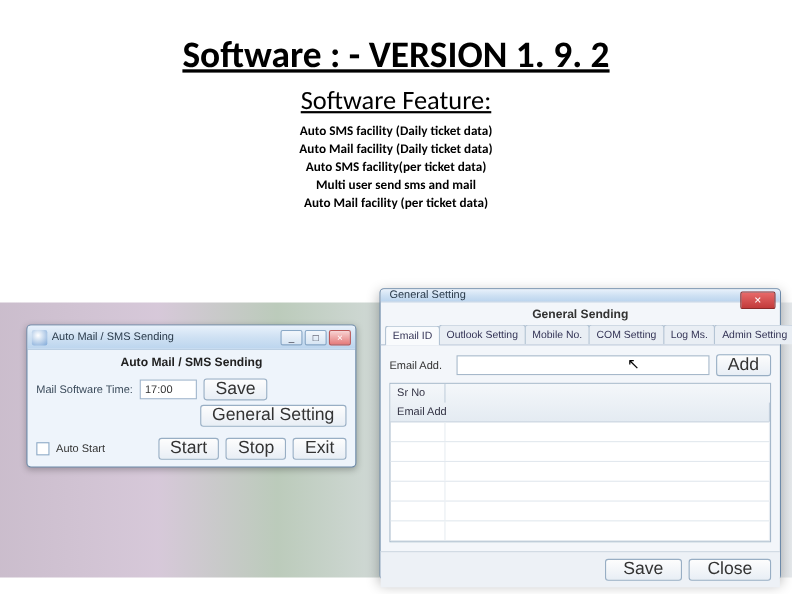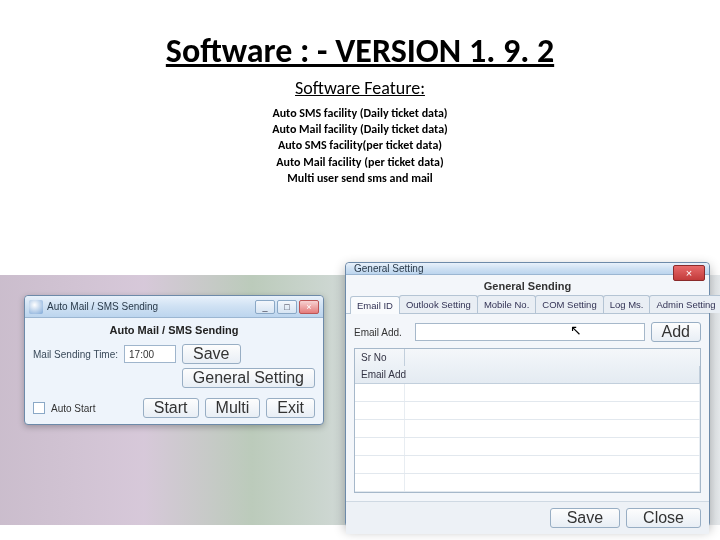--- a/index.html
+++ b/index.html
@@ -16,21 +16,21 @@
     text-align: center;
     font-family: Calibri, sans-serif;
     font-size: 34px;
     font-weight: bold;
     text-decoration: underline;
     margin: 30px 0 6px 0;
   }
   .subtitle {
     text-align: center;
     font-family: Calibri, sans-serif;
-    font-size: 18px;
+    font-size: 24px;
     text-decoration: underline;
     margin: 2px 0 6px;
   }
   .feature-list {
     text-align: center;
     font-family: Calibri, sans-serif;
     font-size: 12px;
     font-weight: bold;
     line-height: 1.35;
     margin-bottom: 8px;
@@ -255,55 +255,55 @@
 </style>
 </head>
 <body>
 
 <h1 class="page-title">Software : - VERSION 1. 9. 2</h1>
 <div class="subtitle">Software Feature:</div>
 <div class="feature-list">
   <div>Auto SMS facility (Daily ticket data)</div>
   <div>Auto Mail facility (Daily ticket data)</div>
   <div>Auto SMS facility(per ticket data)</div>
+  <div>Multi user send sms and mail</div>
   <div>Auto Mail facility (per ticket data)</div>
-  <div>Multi user send sms and mail</div>
 </div>
 
 <div class="backdrop"></div>
 
 <div class="win-small">
   <div class="titlebar">
     <div class="ico"></div>
     <div class="ttl">Auto Mail / SMS Sending</div>
     <div class="winbtns">
       <div class="winbtn">_</div>
       <div class="winbtn">□</div>
       <div class="winbtn close">×</div>
     </div>
   </div>
   <div class="ws-banner">Auto Mail / SMS Sending</div>
   <div class="ws-row">
-    <span class="ws-label">Mail Sending Time:</span>
+    <span class="ws-label">Mail Software Time:</span>
     <div class="ws-input">
       <span>17:00</span>
       <span class="arrow">▼</span>
     </div>
     <div class="xpbtn">Save</div>
     <div style="flex:1"></div>
   </div>
   <div class="ws-row" style="justify-content:flex-end; padding-top:0;">
     <div class="xpbtn">General Setting</div>
   </div>
   <div class="ws-footer">
     <div class="chk"></div>
     <span>Auto Start</span>
     <div class="spacer"></div>
     <div class="xpbtn">Start</div>
-    <div class="xpbtn">Multi</div>
+    <div class="xpbtn">Stop</div>
     <div class="xpbtn">Exit</div>
   </div>
 </div>
 
 <div class="win-big">
   <div class="titlebar">
     <div class="ttl" style="padding-left:4px">General Setting</div>
     <div class="closebig">×</div>
   </div>
   <div class="sectionhdr">General Sending</div>

